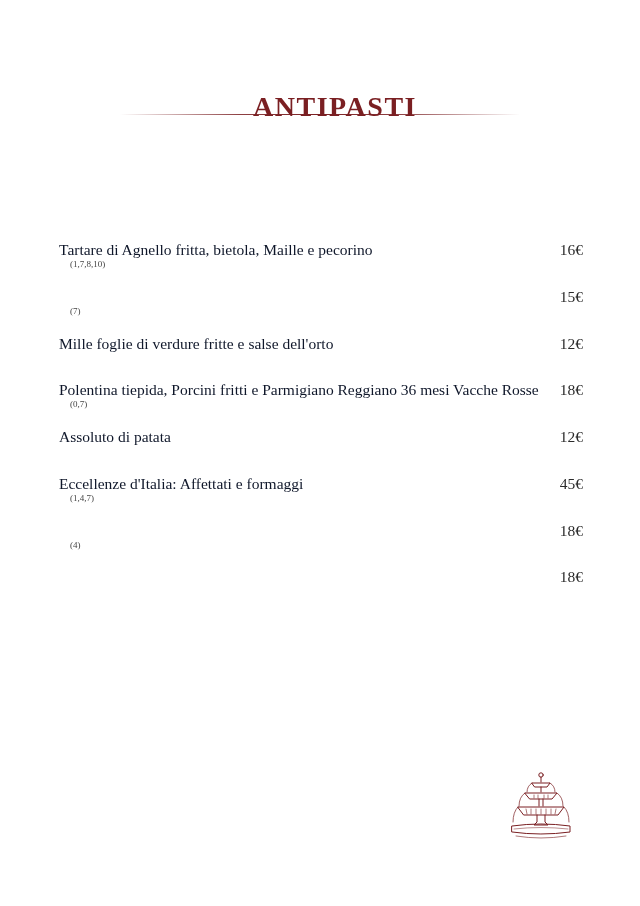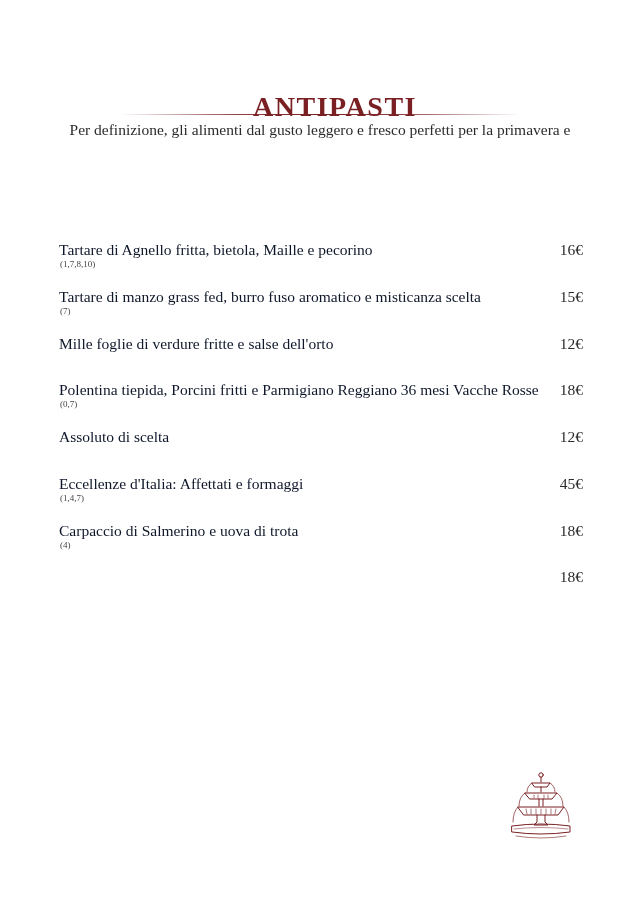--- a/index.html
+++ b/index.html
@@ -58,21 +58,21 @@
       position: absolute;
       left: 0;
       top: 0;
       font-size: 15.5px;
       line-height: 20px;
       white-space: nowrap;
       color: #0f172a;
     }
     .item-allergens {
       position: absolute;
-      left: 1px;
+      left: 11px;
       top: 19px;
       font-size: 9px;
       line-height: 10px;
       color: #444;
       white-space: nowrap;
     }
     .item-price {
       position: absolute;
       right: 0;
       top: 0;
@@ -90,56 +90,53 @@
       height: 72px;
     }
   </style>
 </head>
 <body>
 
 <h1 class="page-title" style="margin:15px;font-weight:bold;">ANTIPASTI</h1>
 <div class="title-rule"></div>
 
 <div class="intro">
-  <div>Per definizione, gli alimenti dal gusto leggero e fresco perfetti per la primavera e</div>
 </div>
 
 <div class="menu-list">
   <div class="menu-item">
     <span class="item-name">Tartare di Agnello fritta, bietola, Maille e pecorino</span>
     <span class="item-allergens">(1,7,8,10)</span>
     <span class="item-price">16€</span>
   </div>
   <div class="menu-item">
-    <span class="item-name">Tartare di manzo grass fed, burro fuso aromatico e misticanza scelta</span>
     <span class="item-allergens">(7)</span>
     <span class="item-price">15€</span>
   </div>
   <div class="menu-item">
     <span class="item-name">Mille foglie di verdure fritte e salse dell'orto</span>
     <span class="item-allergens"></span>
     <span class="item-price">12€</span>
   </div>
   <div class="menu-item">
     <span class="item-name">Polentina tiepida, Porcini fritti e Parmigiano Reggiano 36 mesi Vacche Rosse</span>
     <span class="item-allergens">(0,7)</span>
     <span class="item-price">18€</span>
   </div>
   <div class="menu-item">
-    <span class="item-name">Assoluto di scelta</span>
+    <span class="item-name">Assoluto di patata</span>
     <span class="item-allergens"></span>
     <span class="item-price">12€</span>
   </div>
   <div class="menu-item">
     <span class="item-name">Eccellenze d'Italia: Affettati e formaggi</span>
     <span class="item-allergens">(1,4,7)</span>
     <span class="item-price">45€</span>
   </div>
   <div class="menu-item">
-    <span class="item-name">Carpaccio di Salmerino e uova di trota</span>
     <span class="item-allergens">(4)</span>
     <span class="item-price">18€</span>
   </div>
   <div class="menu-item">
     <span class="item-allergens"></span>
     <span class="item-price">18€</span>
   </div>
 </div>
 
 <div class="fountain">

